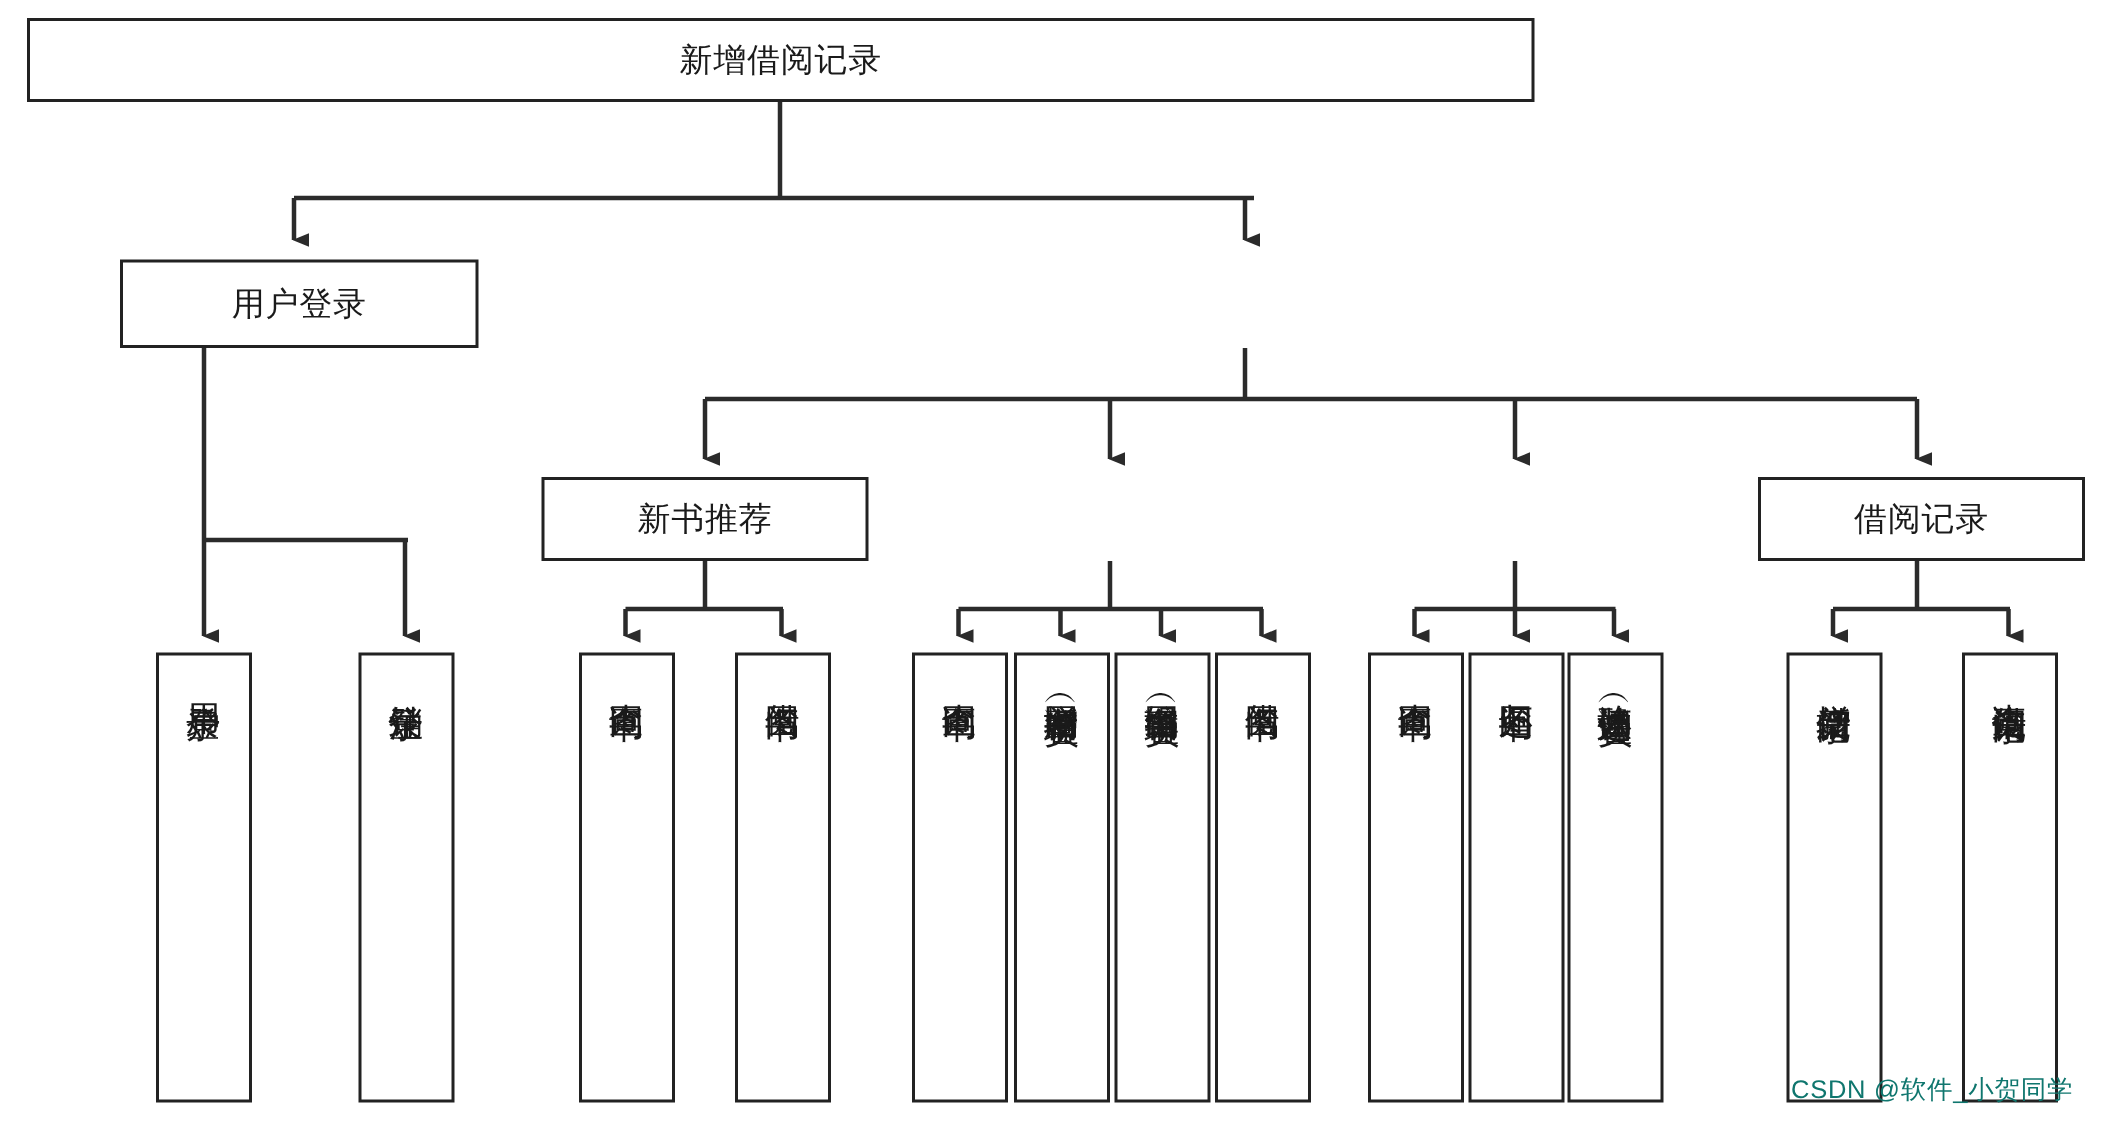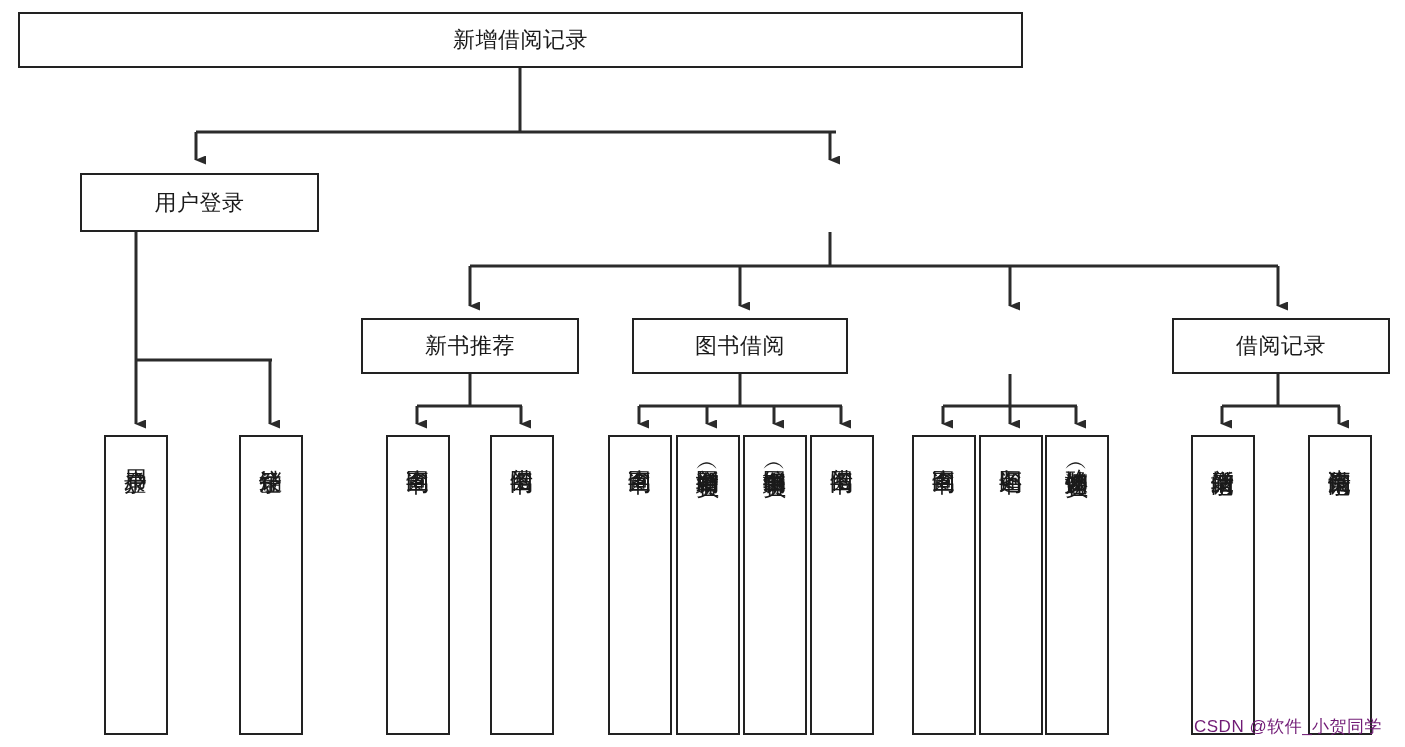--- a/index.html
+++ b/index.html
@@ -56,21 +56,21 @@
     writing-mode: vertical-rl;
     text-orientation: upright;
     font-size: 23px;
     line-height: 1.05;
     letter-spacing: 1px;
     white-space: nowrap;
   }
   .watermark {
     position: absolute;
     font-size: 17px;
-    color: #701a75;
+    color: #0f766e;
     white-space: nowrap;
     letter-spacing: 0.5px;
     pointer-events: none;
   }
 </style>
 </head>
 <body>
 
 <div id="canvas">
 
@@ -128,23 +128,20 @@
     <span class="label">新增借阅记录</span>
   </div>
 
   <div class="node horiz" style="left:80px; top:173px; width:239px; height:59px;">
     <span class="label">用户登录</span>
   </div>
 
   <div class="node horiz" style="left:361px; top:318px; width:218px; height:56px;">
     <span class="label">新书推荐</span>
   </div>
-  <div class="node horiz" style="left:632px; top:318px; width:216px; height:56px;">
-    <span class="label">图书借阅</span>
-  </div>
   <div class="node horiz" style="left:1172px; top:318px; width:218px; height:56px;">
     <span class="label">借阅记录</span>
   </div>
 
   <div class="node vert" style="left:104px; top:435px; width:64px; height:300px;">
     <span class="label">用户登录</span>
   </div>
   <div class="node vert" style="left:239px; top:435px; width:64px; height:300px;">
     <span class="label">注销登录</span>
   </div>

